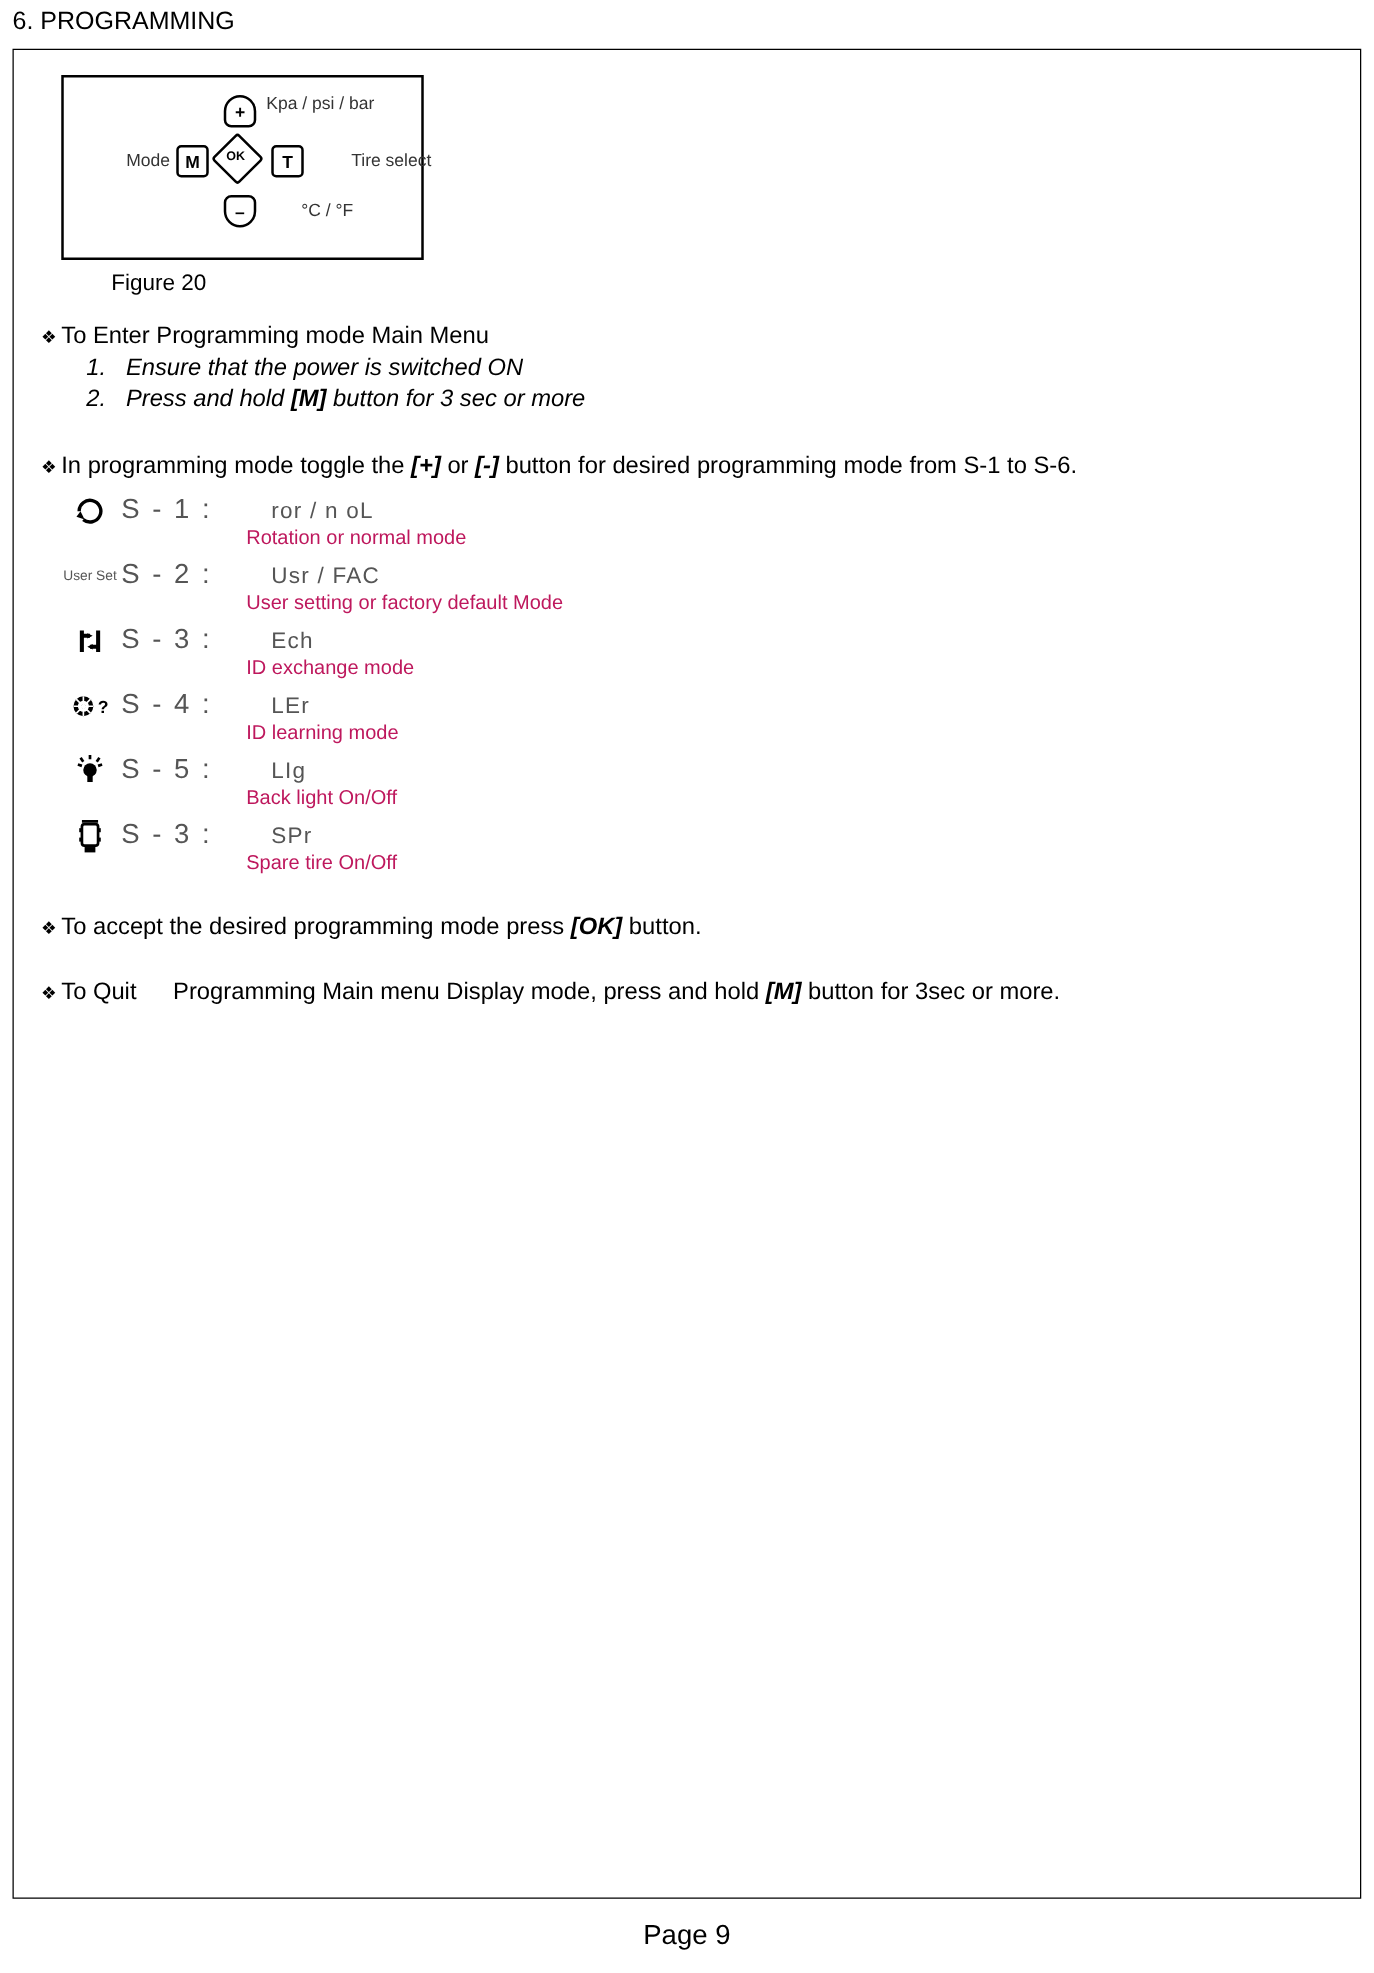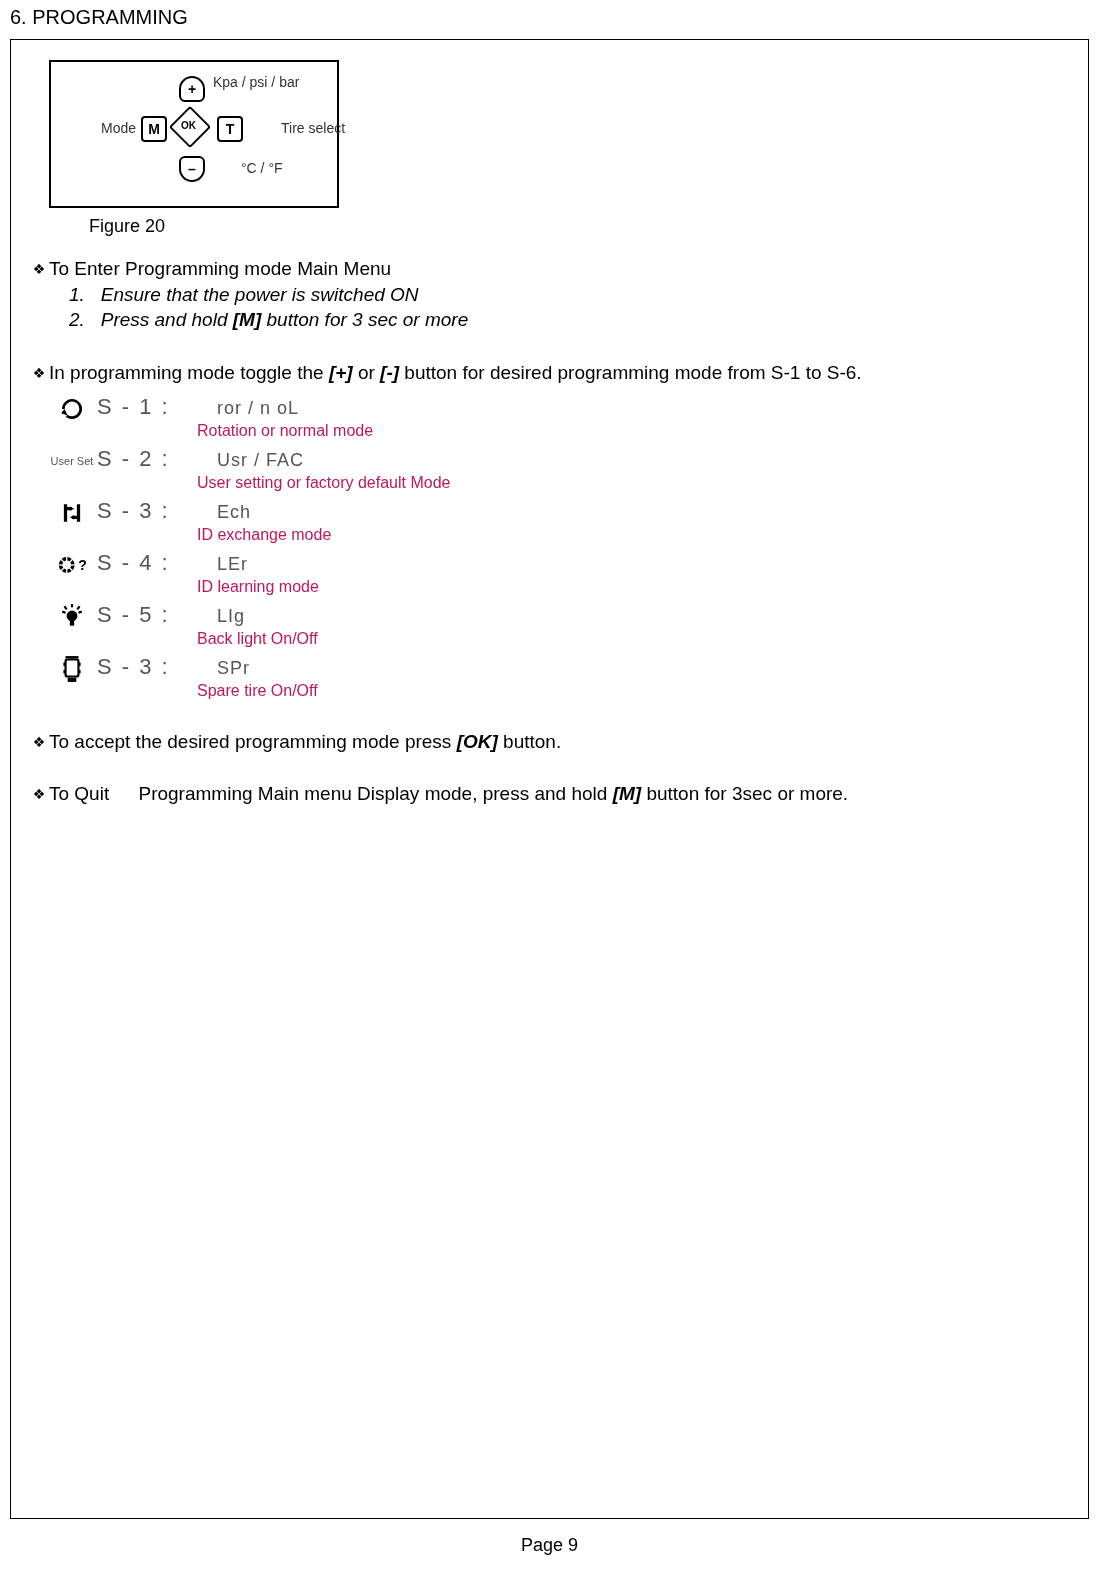--- a/index.html
+++ b/index.html
@@ -79,21 +79,21 @@
     .mode-icon-cell { width: 50px; display: flex; align-items: center; justify-content: center; height: 30px; }
     .mode-body { display: flex; flex-direction: column; }
     .mode-head { display: flex; align-items: baseline; font-family: Arial, sans-serif; }
     .mode-code { font-size: 22px; color: #555; letter-spacing: 2px; width: 100px; }
     .mode-short { font-size: 18px; color: #555; letter-spacing: 1px; margin-left: 20px; }
     .mode-desc { font-size: 16px; color: #be185d; margin-left: 100px; margin-top: 2px; }
     .userset-label { font-size: 11px; color: #555; text-align: center; line-height: 1.1; }
 
     .page-footer {
       text-align: center;
-      font-size: 18px;
+      font-size: 22px;
       padding: 6px 0 14px 0;
     }
     .large-span { font-size: 19px; margin-left: 24px; }
   </style>
 </head>
 <body>
 
 <div class="page-heading">6.   PROGRAMMING</div>
 
 <div class="content-box">

